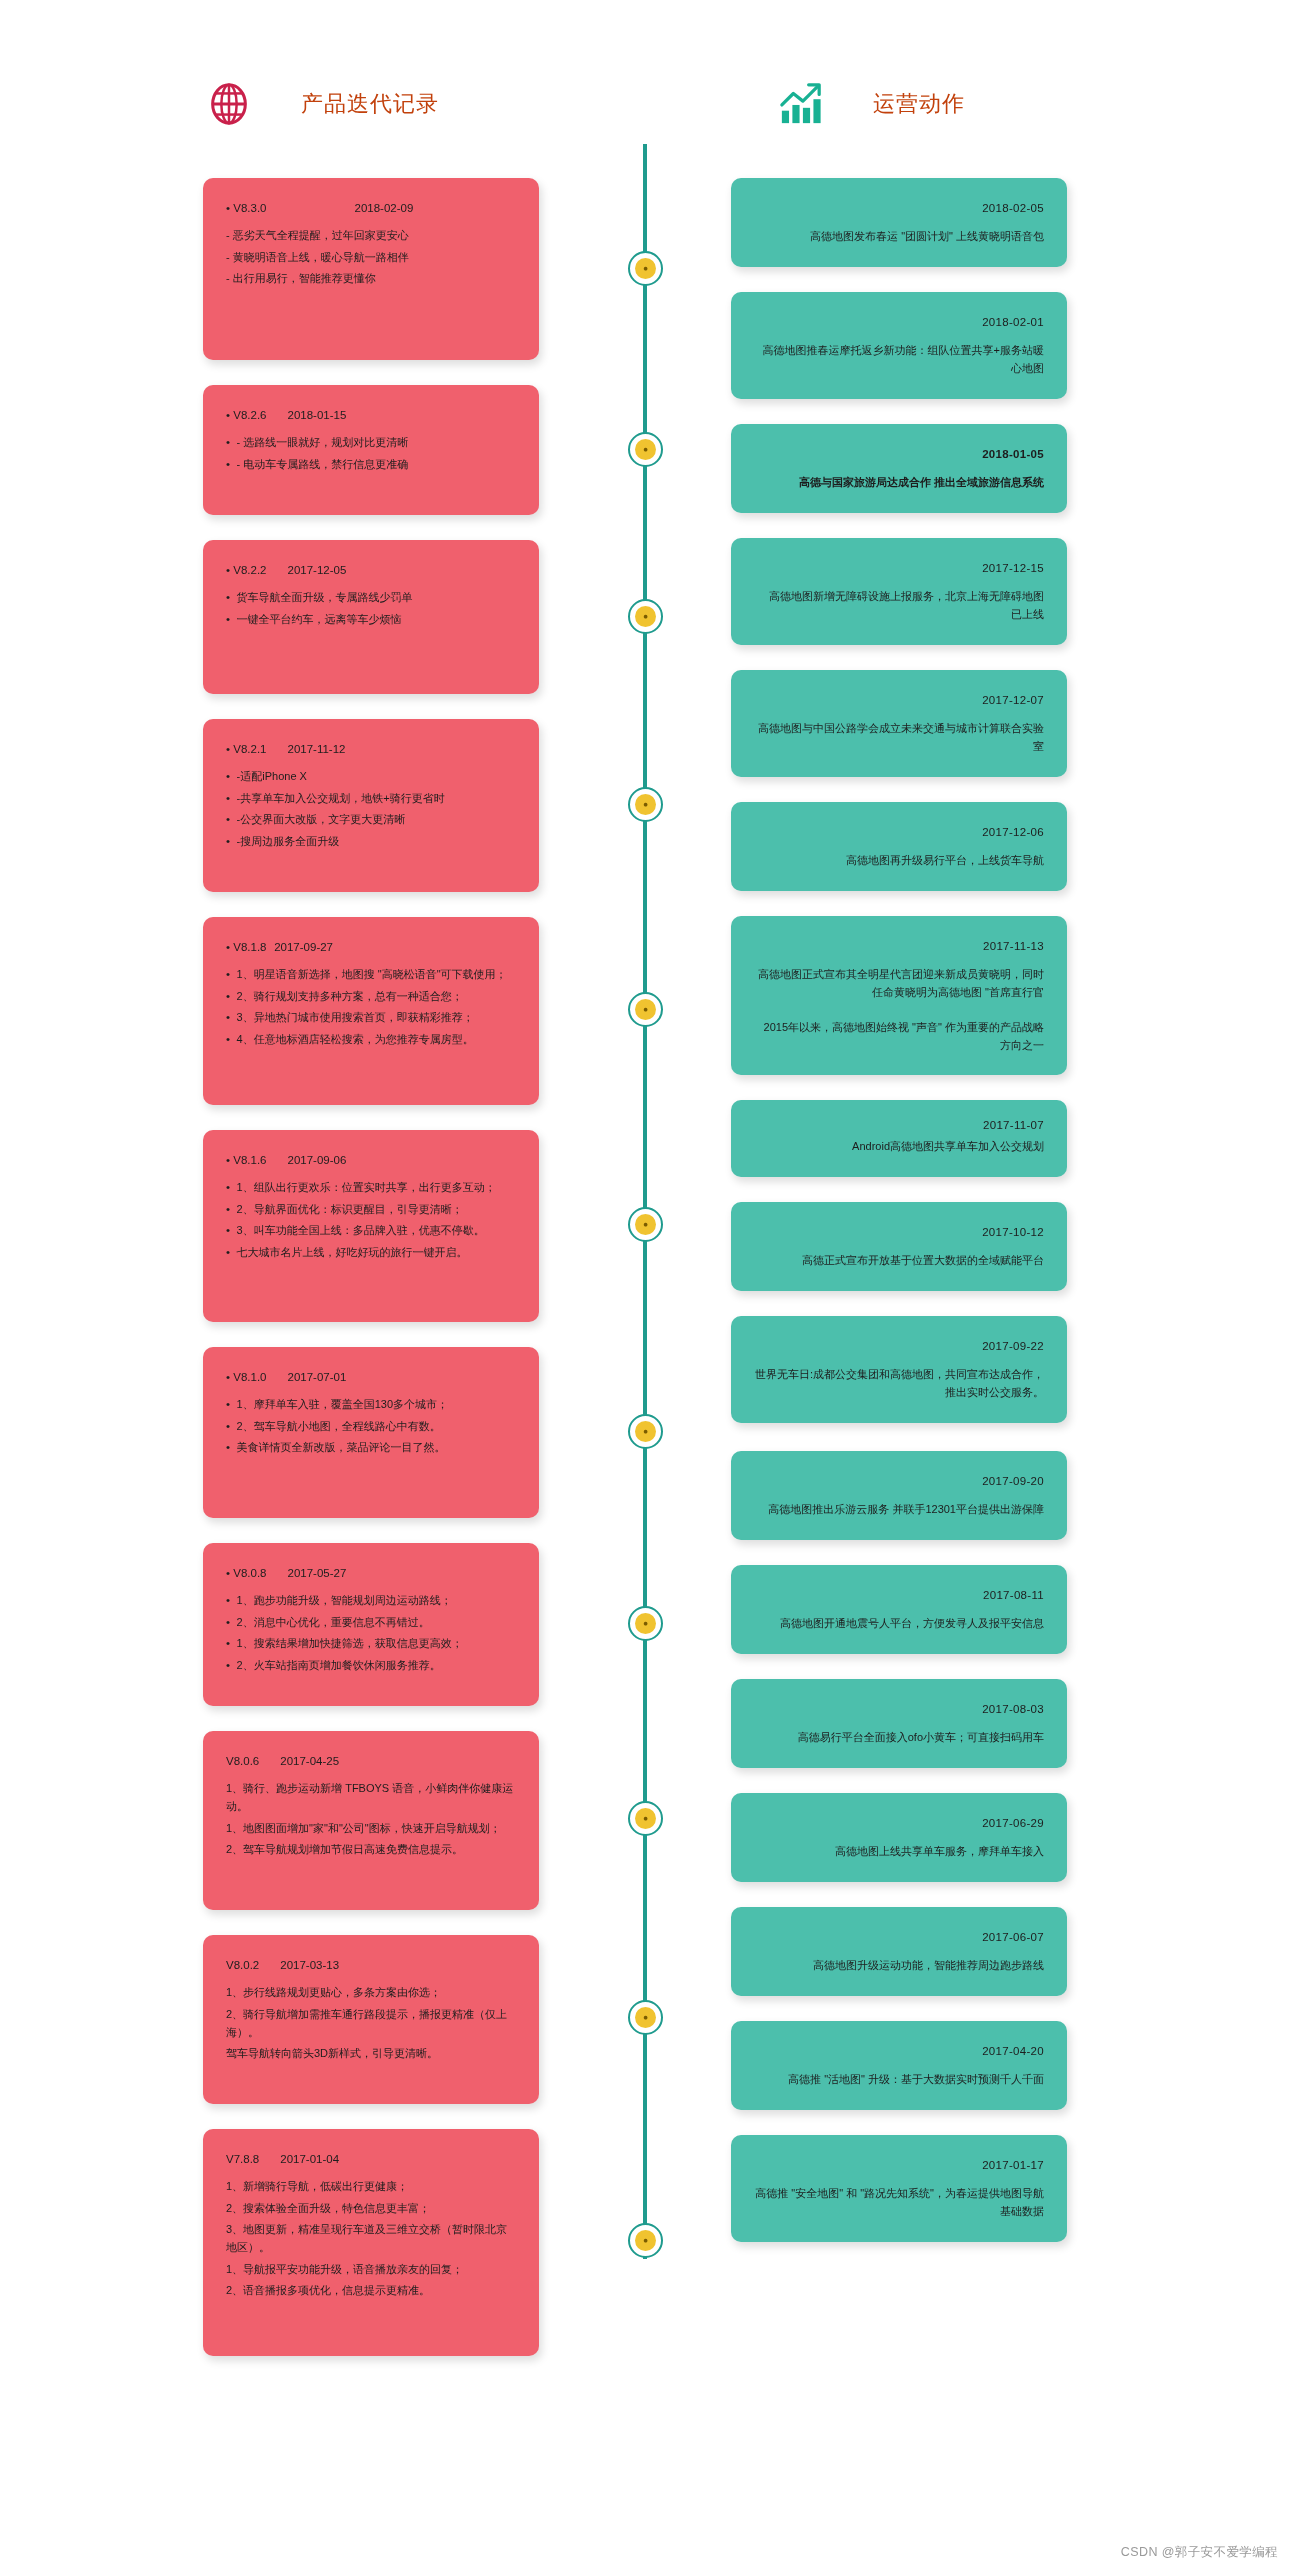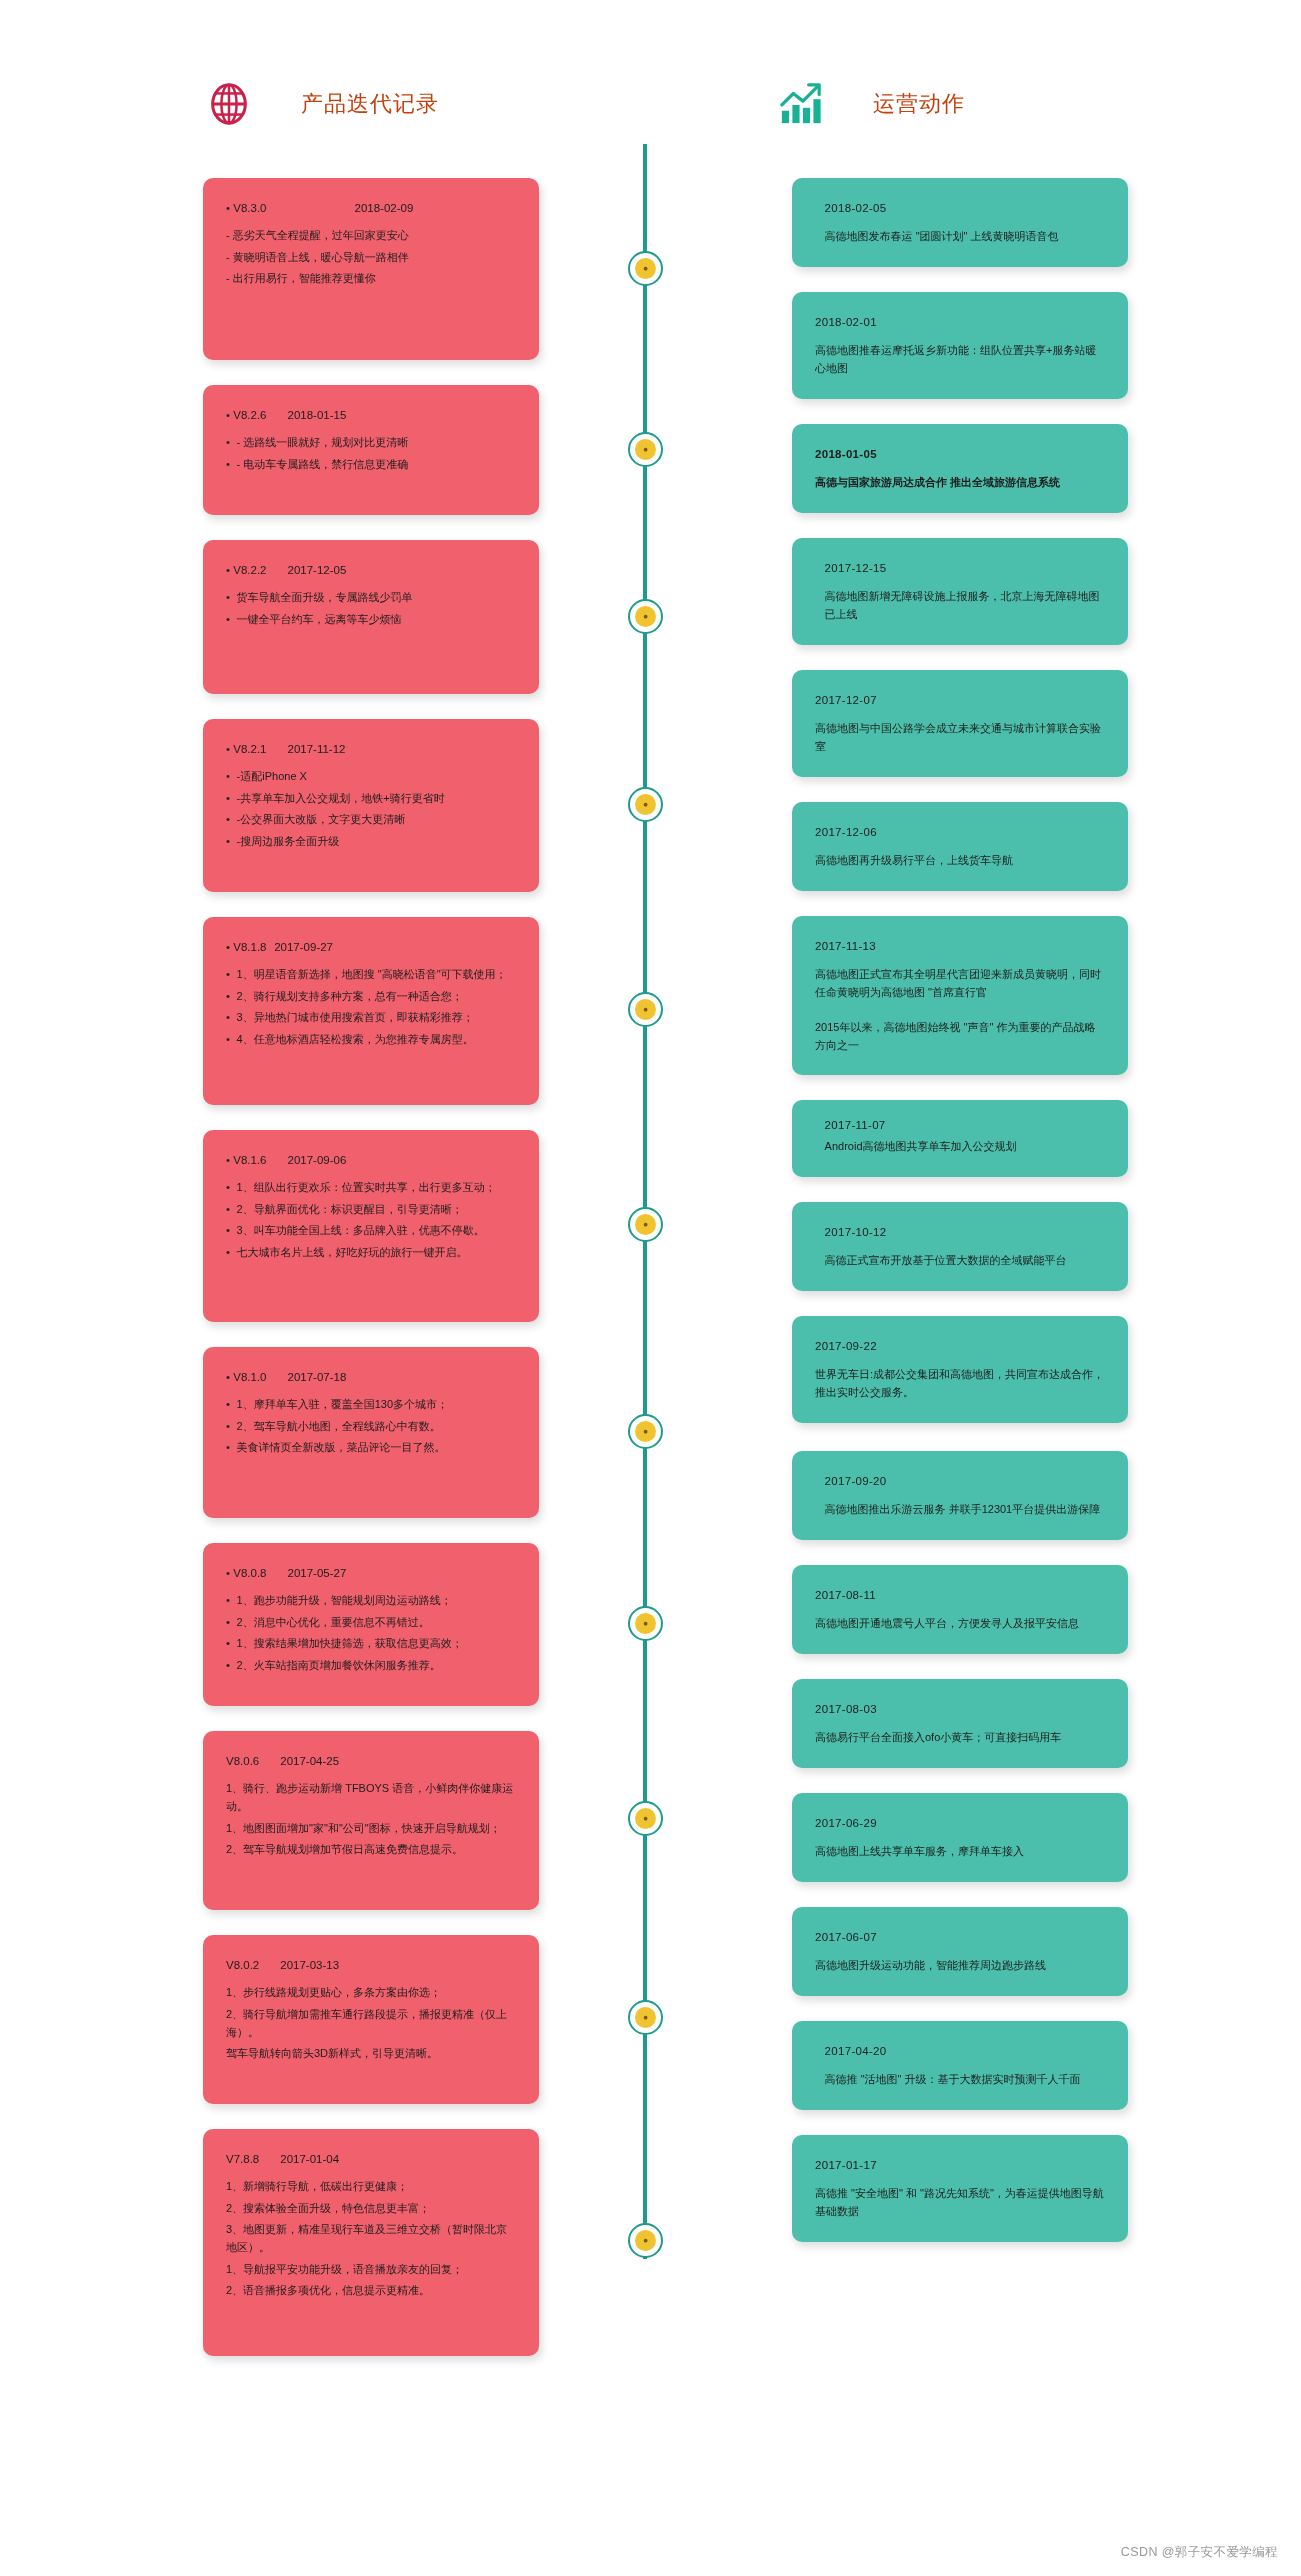--- a/index.html
+++ b/index.html
@@ -78,21 +78,21 @@
     color: #7a5c00;
     line-height: 1;
   }
 
   
   .col {
     position: absolute;
     width: 336px;
   }
   .col-left  { left: 203px; top: 178px; }
-  .col-right { left: 792px; top: 178px; }
+  .col-right { left: 731px; top: 178px; text-align: right; }
 
   .card {
     border-radius: 10px;
     padding: 21px 23px;
     margin-bottom: 25px;
     box-shadow: 2.9px 4.8px 8.6px rgba(0,0,0,0.13);
     color: #1d1d1d;
     line-height: 1.62;
     font-size: 11px;
     overflow: hidden;
@@ -259,21 +259,21 @@
       <div class="card card-left" style="min-height: 192px;">
         <div class="hdr-line"><span>• </span><span class="ver">V8.1.6</span><span class="sp-mid"></span><span class="date">2017-09-06</span></div>
         <ul>
           <li class="bulleted">1、组队出行更欢乐：位置实时共享，出行更多互动；</li>
           <li class="bulleted">2、导航界面优化：标识更醒目，引导更清晰；</li>
           <li class="bulleted">3、叫车功能全国上线：多品牌入驻，优惠不停歇。</li>
           <li class="bulleted">七大城市名片上线，好吃好玩的旅行一键开启。</li>
         </ul>
       </div>
       <div class="card card-left" style="min-height: 171px;">
-        <div class="hdr-line"><span>• </span><span class="ver">V8.1.0</span><span class="sp-mid"></span><span class="date">2017-07-18</span></div>
+        <div class="hdr-line"><span>• </span><span class="ver">V8.1.0</span><span class="sp-mid"></span><span class="date">2017-07-01</span></div>
         <ul>
           <li class="bulleted">1、摩拜单车入驻，覆盖全国130多个城市；</li>
           <li class="bulleted">2、驾车导航小地图，全程线路心中有数。</li>
           <li class="bulleted">美食详情页全新改版，菜品评论一目了然。</li>
         </ul>
       </div>
       <div class="card card-left" style="min-height: 163px;">
         <div class="hdr-line"><span>• </span><span class="ver">V8.0.8</span><span class="sp-mid"></span><span class="date">2017-05-27</span></div>
         <ul>
           <li class="bulleted">1、跑步功能升级，智能规划周边运动路线；</li>

